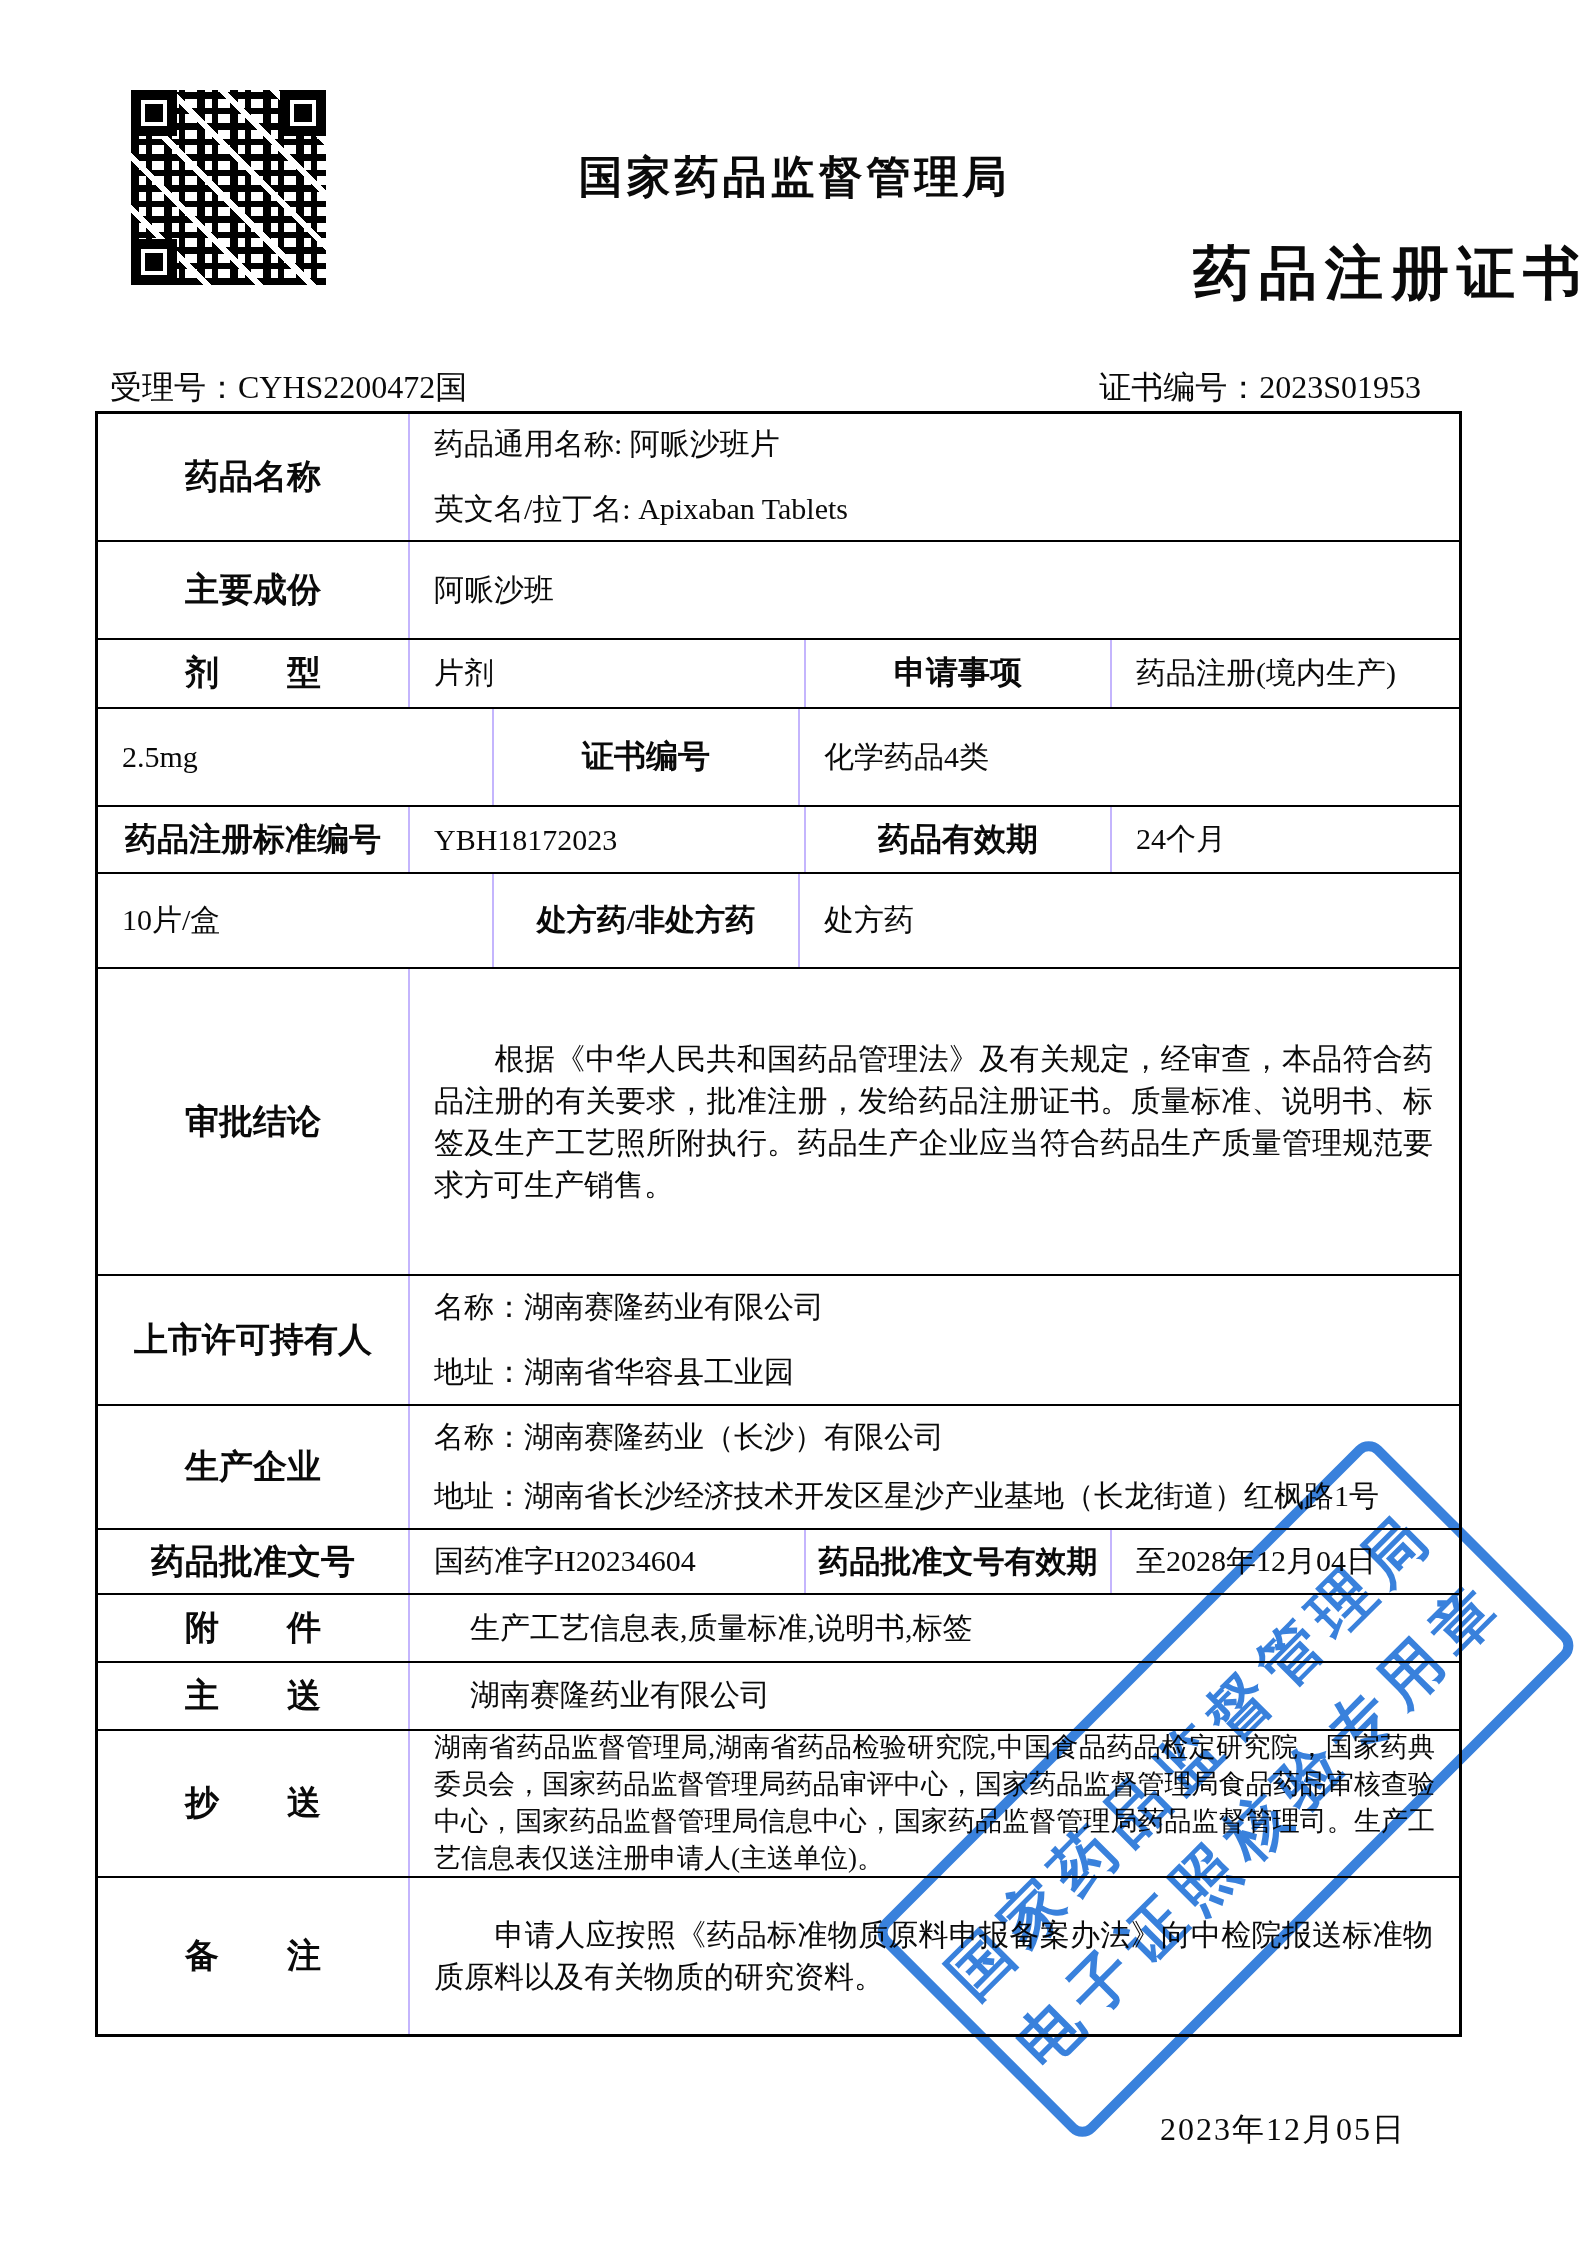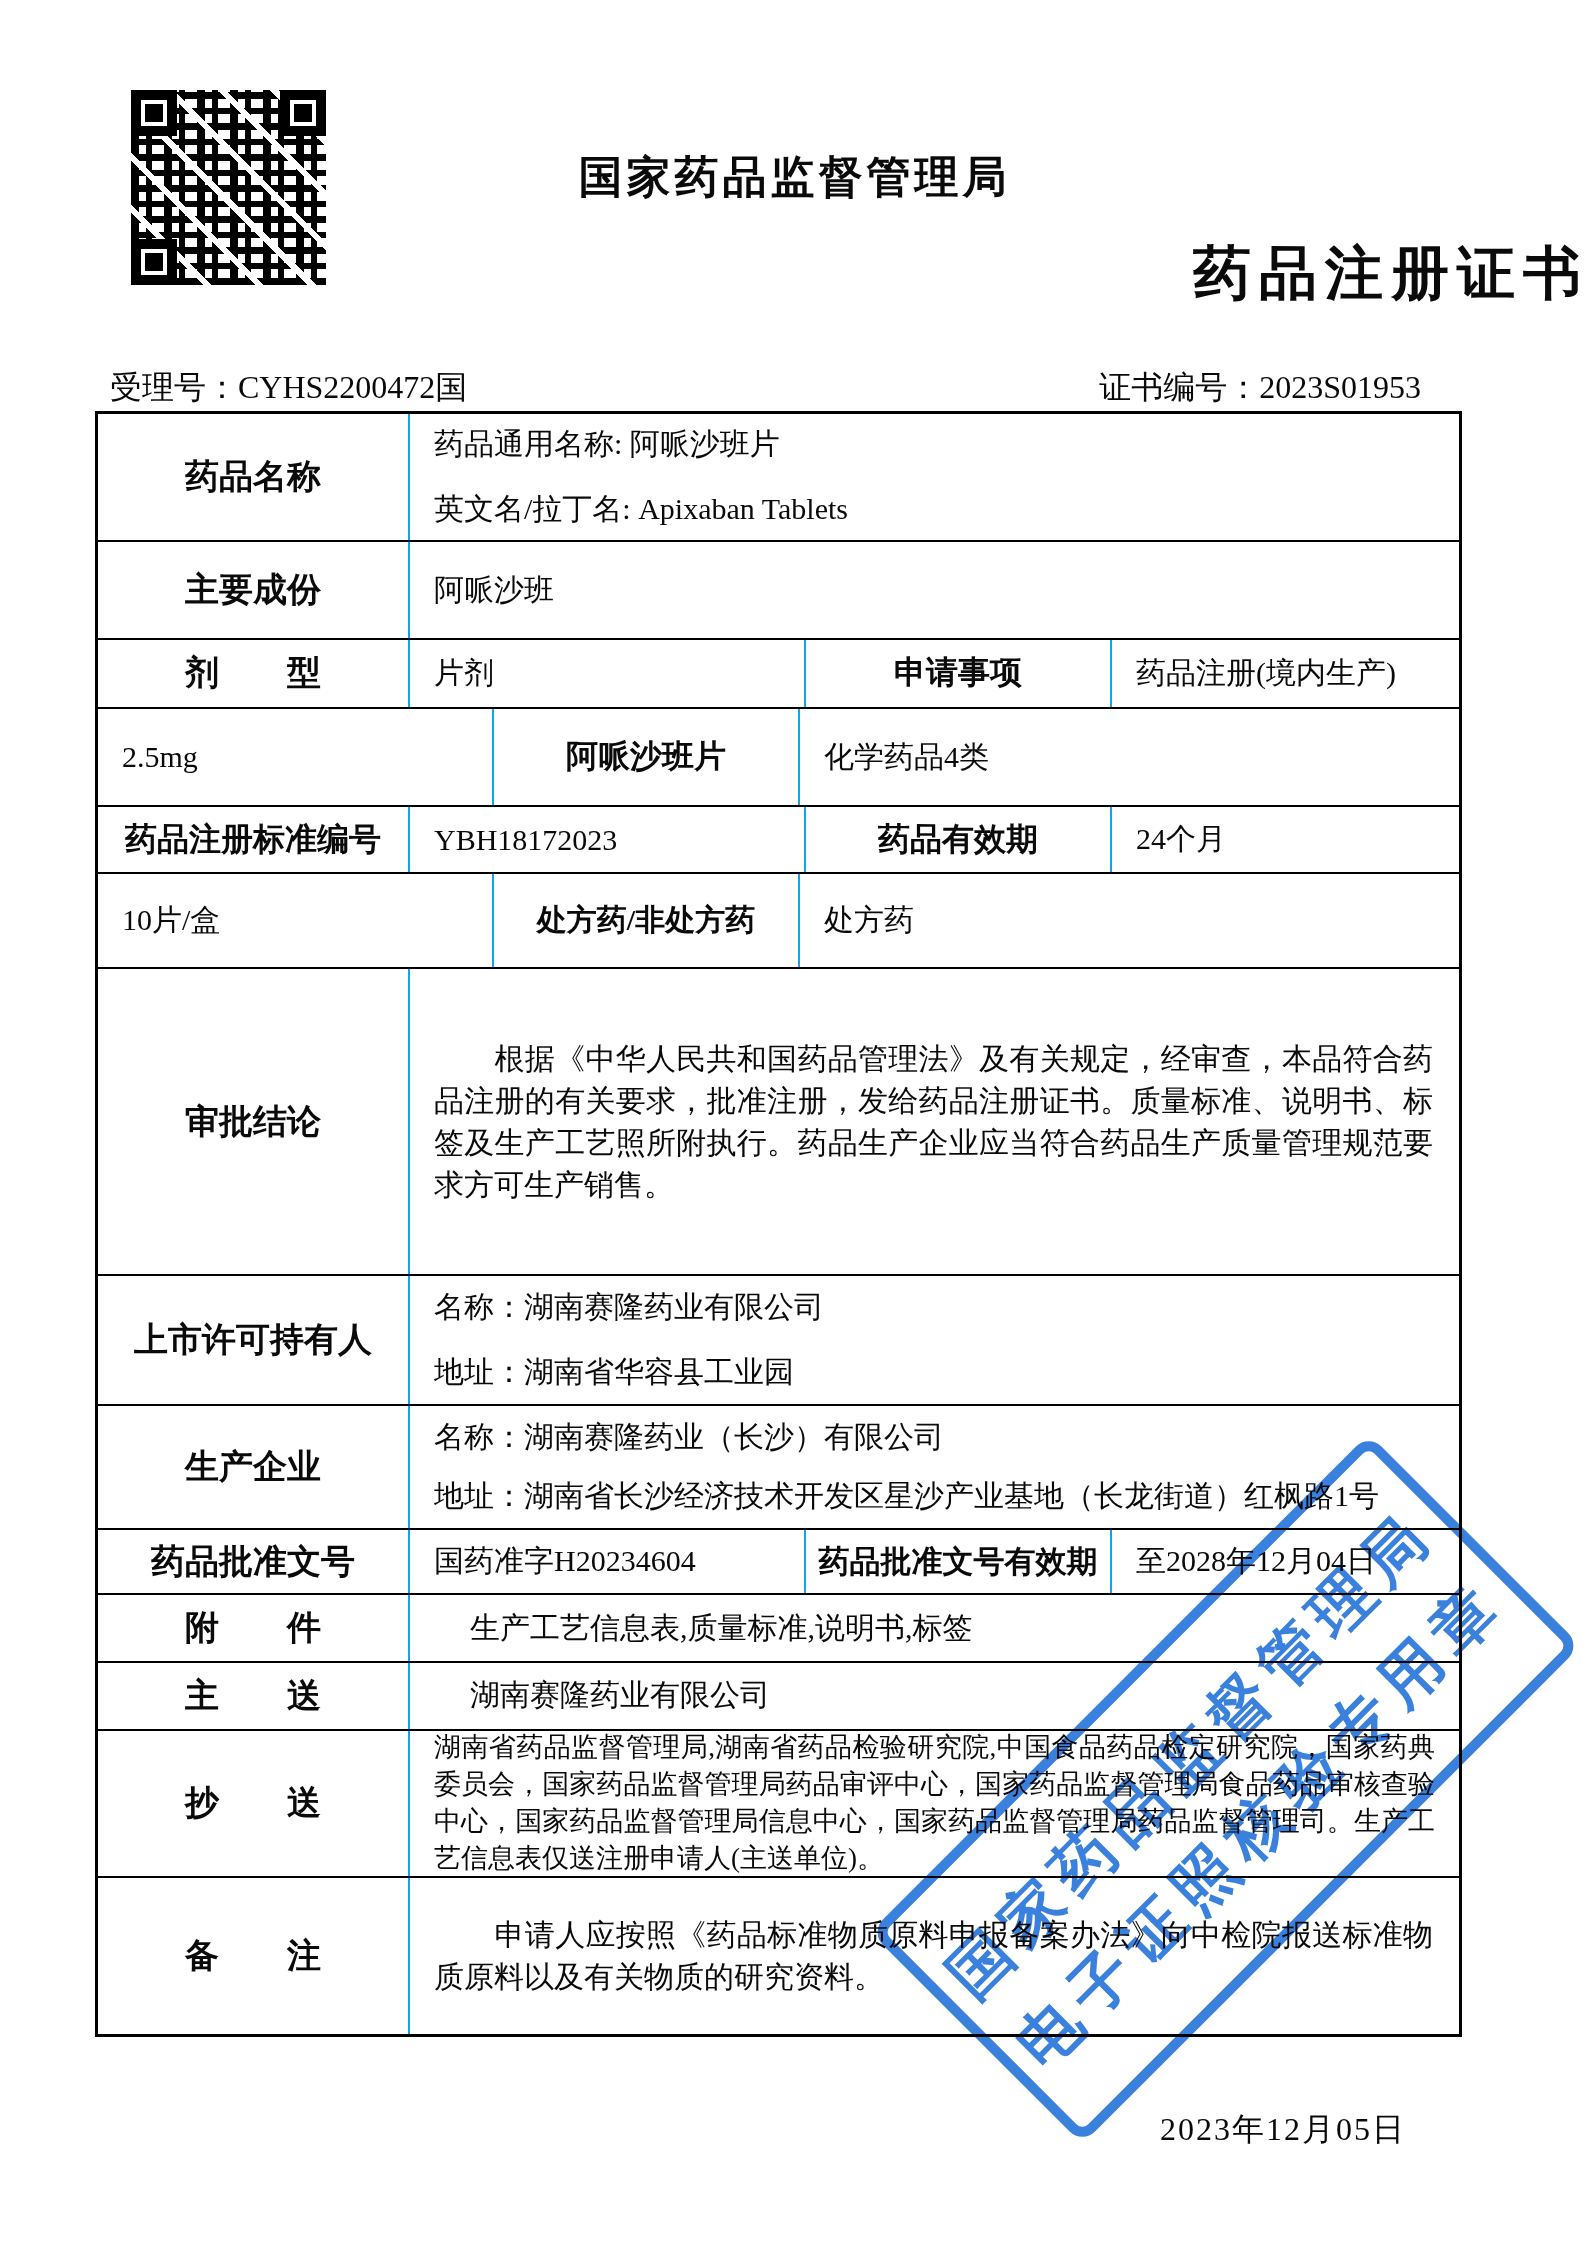--- a/index.html
+++ b/index.html
@@ -21,21 +21,21 @@
   
   .authority{left:0;top:148px;width:100%;text-align:center;font-size:44px;letter-spacing:4px;font-weight:600;}
   .doc-title{left:0;top:235px;width:100%;text-align:right;font-size:58px;letter-spacing:8px;font-weight:700;}
   .accept-line{left:110px;top:366px;font-size:32px;}
   .cert-line{right:168px;top:366px;font-size:32px;}
   
   .table{left:95px;top:411px;width:1367px;height:1626px;border:3px solid #000;box-sizing:border-box;
          display:flex;flex-direction:column;}
   .tr{display:flex;border-bottom:2px solid #000;box-sizing:border-box;width:100%;}
   .tr:last-child{border-bottom:none;}
-  .td{box-sizing:border-box;border-right:2px solid #0ea5e9;display:flex;flex-direction:column;
+  .td{box-sizing:border-box;border-right:2px solid #c4b5fd;display:flex;flex-direction:column;
       justify-content:center;}
   .td:last-child{border-right:none;flex:1;}
   .lbl{width:312px;align-items:center;text-align:center;font-weight:700;font-size:34px;}
   .lbl2{width:306px;align-items:center;text-align:center;font-weight:700;font-size:32px;}
   .val{width:396px;padding-left:24px;font-size:30px;}
   .valwide{padding-left:24px;font-size:30px;}
   .two-line{gap:24px;}
   .para{padding:0 26px 0 24px;font-size:30px;line-height:42px;text-align:justify;}
   .para-cc{padding:0 24px 0 24px;font-size:27px;line-height:37px;text-align:justify;}
   .h129{height:129px;} .h98{height:98px;} .h69{height:69px;} .h99{height:99px;}
@@ -87,21 +87,21 @@
 
   <div class="tr h69">
     <div class="td lbl">剂　　型</div>
     <div class="td val">片剂</div>
     <div class="td lbl2">申请事项</div>
     <div class="td valwide">药品注册(境内生产)</div>
   </div>
 
   <div class="tr h99">
     <div class="td val">2.5mg</div>
-    <div class="td lbl2">阿哌沙班片</div>
+    <div class="td lbl2">证书编号</div>
     <div class="td valwide">化学药品4类</div>
   </div>
 
   <div class="tr h67">
     <div class="td lbl" style="font-size:32px;">药品注册标准编号</div>
     <div class="td val">YBH18172023</div>
     <div class="td lbl2">药品有效期</div>
     <div class="td valwide">24个月</div>
   </div>
 

